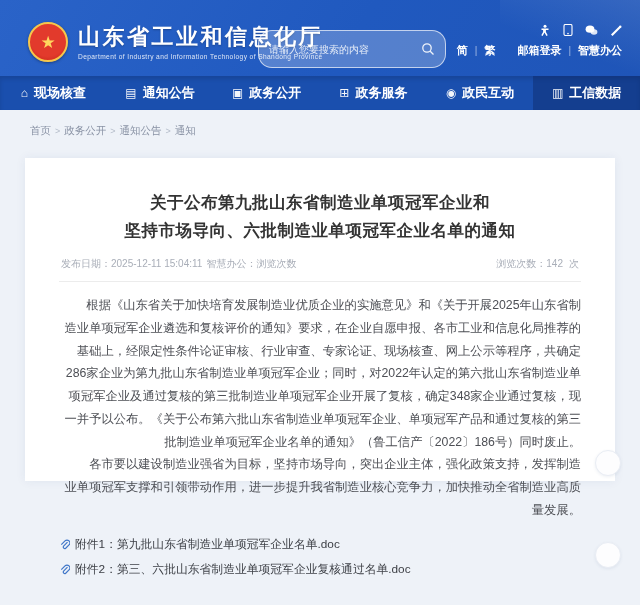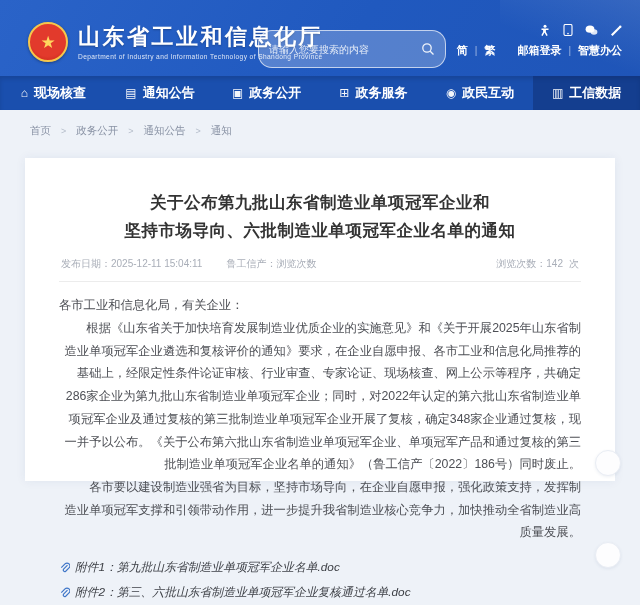--- a/index.html
+++ b/index.html
@@ -66,50 +66,50 @@
   }
   .nav-item {
     flex:1; display:flex; align-items:center; justify-content:center; gap:6px;
     color:#fff; font-size:13px; font-weight:bold; cursor:pointer;
   }
   .nav-item .nicon { font-size:12px; font-weight:normal; opacity:0.95; line-height:1; }
   .nav-item.dark { background:rgba(6,24,74,0.30); }
 
   
   .breadcrumb {
-    position:absolute; left:30px; top:124px; display:flex; align-items:center; gap:10px;
+    position:absolute; left:30px; top:124px; display:flex; align-items:center; gap:4px;
     font-size:10.5px; color:#8a93a5;
   }
   .breadcrumb .bc-item { cursor:pointer; }
   .breadcrumb .bc-sep { color:#b4bcc9; font-size:9px; }
 
   
   .card {
     position:absolute; left:25px; top:158px; width:590px; height:323px;
     background:#fff; box-shadow:0 0 10px rgba(30,60,120,0.07);
     padding:30px 34px 0 34px;
   }
   .article-title {
     text-align:center; font-size:16.5px; font-weight:bold; color:#333;
     line-height:1.7; letter-spacing:0.5px;
   }
   .meta-row {
     margin-top:13px; display:flex; justify-content:space-between; align-items:center;
     font-size:10px; color:#a9aeb8; padding:0 2px 10px 2px;
     border-bottom:1px solid #ececec;
   }
-  .meta-left { display:flex; gap:24px; }
+  .meta-left { display:flex; gap:4px; }
   .meta-left span, .meta-right span { white-space:nowrap; }
   .meta-right .unit { margin-left:6px; }
 
   .body-text { margin-top:12px; font-size:12.3px; color:#4d4f55; line-height:1.85; }
   .body-text p { margin:0; }
   .body-text p.indent { text-indent:2em;text-align:right; }
 
-  .attachments { margin-top:16px;font-style:italic; }
+  .attachments { margin-top:16px; }
   .attach-row { display:flex; align-items:center; gap:5px; font-size:11.8px; color:#3c3f45; margin-bottom:9px; cursor:pointer; }
   .attach-row svg { flex:0 0 auto; }
 
   
   .float-circle {
     position:absolute; width:26px; height:26px; border-radius:50%;
     background:#fdfdfe; border:1px solid #e9edf4; box-shadow:0 1px 3px rgba(90,110,150,0.10);
     right:-6px;
   }
   .fc1{ top:292px; } .fc2{ top:384px; }
@@ -206,31 +206,30 @@
 
 <div class="card">
   <div class="article-title">
     <div>关于公布第九批山东省制造业单项冠军企业和</div>
     <div>坚持市场导向、六批制造业单项冠军企业名单的通知</div>
   </div>
 
   <div class="meta-row">
     <div class="meta-left">
       <span><span>发布日期：</span><span>2025-12-11 15:04:11</span></span>
-      <span><span>鲁工信产：</span><span>浏览次数</span></span>
+      <span><span>智慧办公：</span><span>浏览次数</span></span>
     </div>
     <div class="meta-right">
       <span><span>浏览次数：</span><span>142</span><span class="unit">次</span></span>
     </div>
   </div>
 
   <div class="body-text">
-    <p>各市工业和信息化局，有关企业：</p>
     <p class="indent">根据《山东省关于加快培育发展制造业优质企业的实施意见》和《关于开展2025年山东省制造业单项冠军企业遴选和复核评价的通知》要求，在企业自愿申报、各市工业和信息化局推荐的基础上，经限定性条件论证审核、行业审查、专家论证、现场核查、网上公示等程序，共确定286家企业为第九批山东省制造业单项冠军企业；同时，对2022年认定的第六批山东省制造业单项冠军企业及通过复核的第三批制造业单项冠军企业开展了复核，确定348家企业通过复核，现一并予以公布。《关于公布第六批山东省制造业单项冠军企业、单项冠军产品和通过复核的第三批制造业单项冠军企业名单的通知》（鲁工信产〔2022〕186号）同时废止。</p>
-    <p class="indent">各市要以建设制造业强省为目标，坚持市场导向，在企业自愿申报，强化政策支持，发挥制造业单项冠军支撑和引领带动作用，进一步提升我省制造业核心竞争力，加快推动全省制造业高质量发展。</p>
+    <p class="indent">各市要以建设制造业强省为目标，坚持市场导向，突出企业主体，强化政策支持，发挥制造业单项冠军支撑和引领带动作用，进一步提升我省制造业核心竞争力，加快推动全省制造业高质量发展。</p>
   </div>
 
   <div class="attachments">
     <div class="attach-row">
       <svg width="11" height="12" viewBox="0 0 11 12">
         <path d="M8.5 3.2 L4.6 7.1 a1.5 1.5 0 0 0 2.1 2.1 L10 5.9 a2.8 2.8 0 0 0-4-4 L2.3 5.6" fill="none" stroke="#3f76c8" stroke-width="1.2"></path>
       </svg>
       <span><span>附件1：</span><span>第九批山东省制造业单项冠军企业名单.doc</span></span>
     </div>
     <div class="attach-row">

